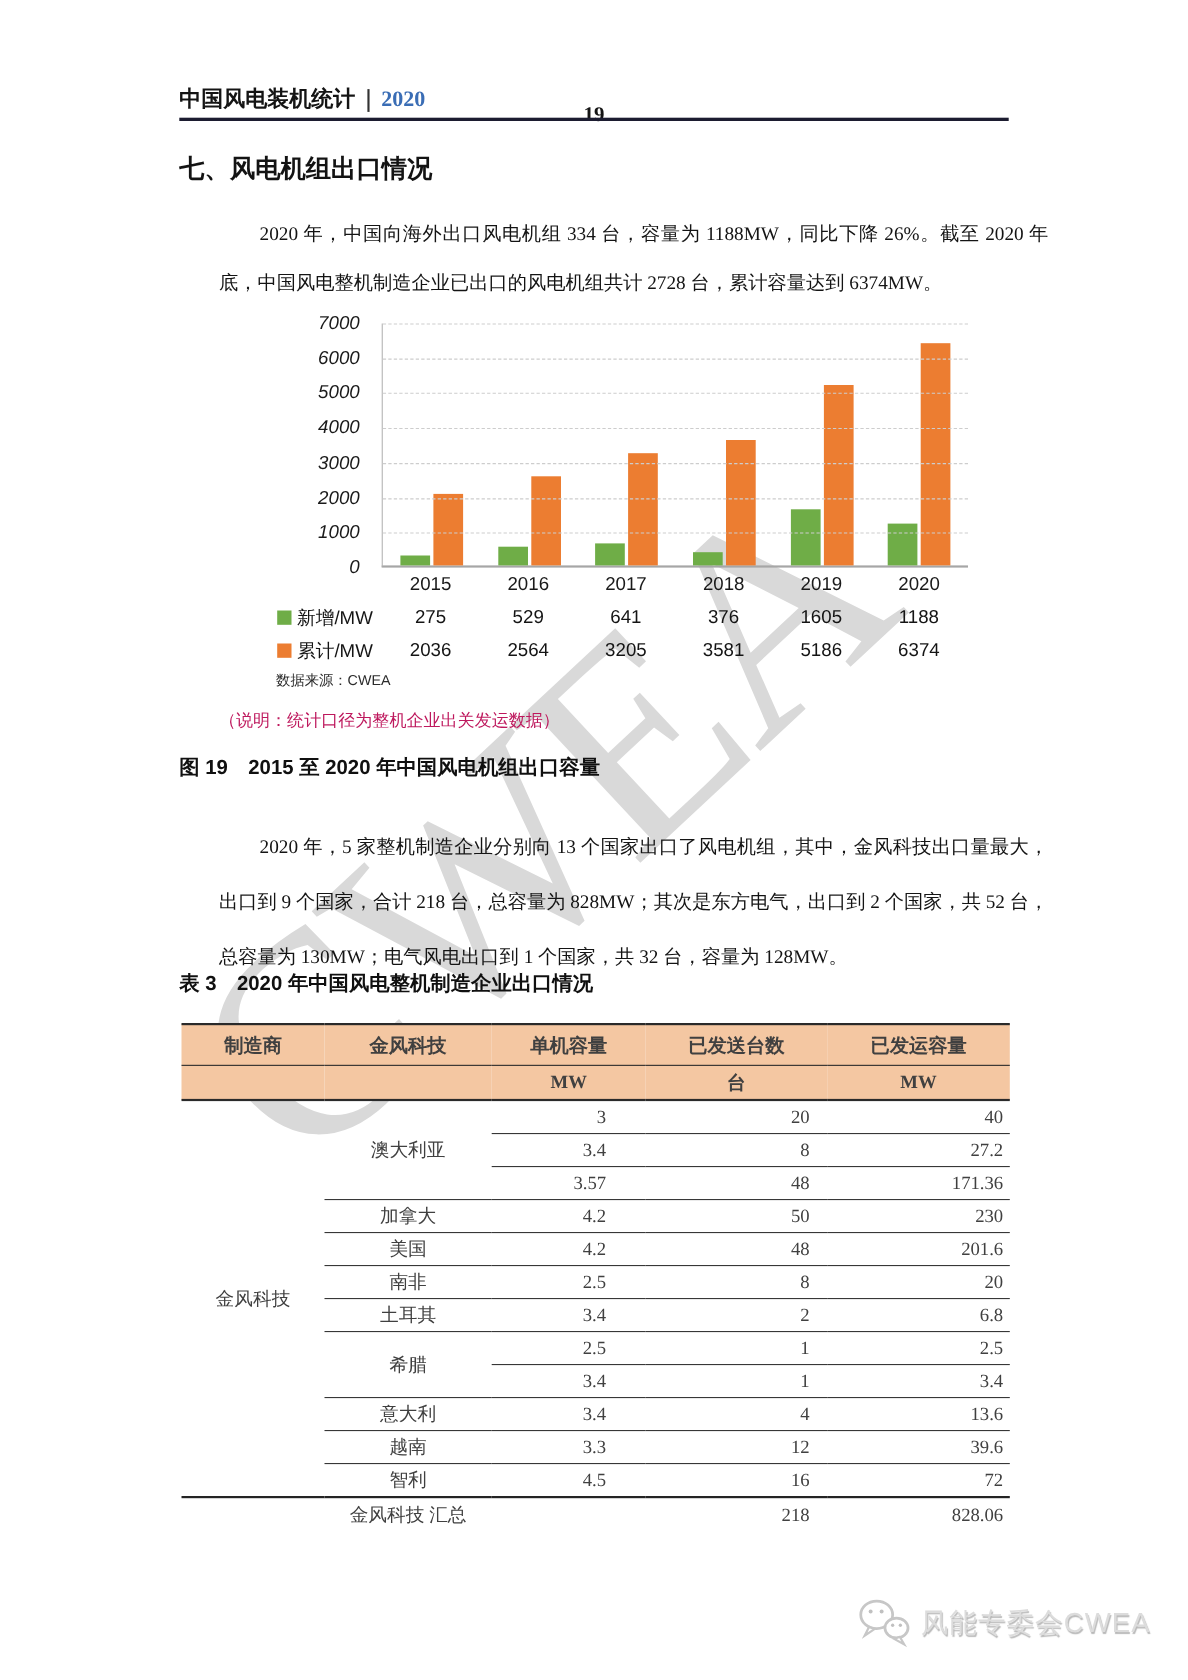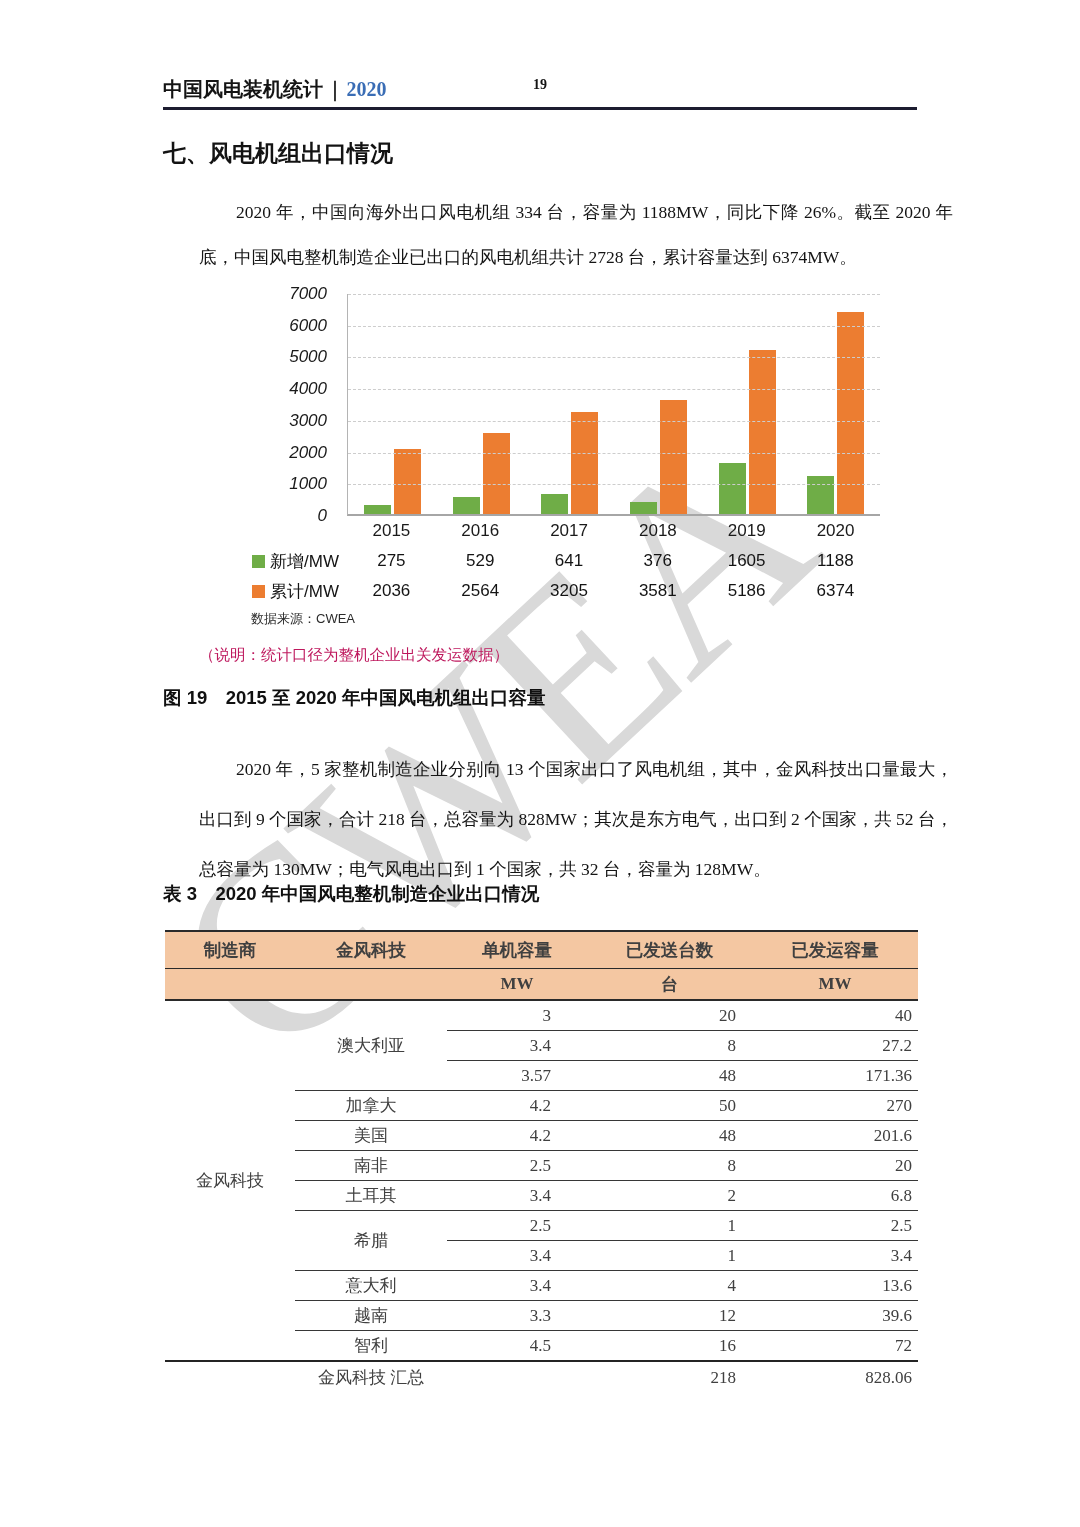--- a/index.html
+++ b/index.html
@@ -12,21 +12,21 @@
              text-align:center;font-family:"Liberation Serif","DejaVu Serif",serif;
              font-size:262px;color:#d9d9d9;letter-spacing:-6px;transform:rotate(-43deg);
              z-index:0;user-select:none;}
 
   .content{position:absolute;inset:0;z-index:1;}
 
   
   .hdr{position:absolute;top:76px;left:163px;width:754px;font-size:20px;font-weight:bold;}
   .hdr-year{color:#3a6db5;}
   .hdr-sep{color:#333;padding:0 2px;}
-  .hdr-page{position:absolute;left:50%;transform:translateX(-50%);top:1px;font-size:14px;font-weight:bold;}
+  .hdr-page{position:absolute;left:50%;transform:translateX(-50%);top:18px;font-size:19px;font-weight:bold;}
   .hdr-rule{position:absolute;top:107px;left:163px;width:754px;height:3px;background:#1c1c30;}
 
   .section-title{position:absolute;top:138px;left:163px;font-size:23px;font-weight:bold;color:#131313;}
 
   .para{position:absolute;left:163px;width:754px;font-size:17.5px;text-align:justify;text-indent:37px;margin-left:36px;}
   .para1{top:190px;line-height:45px;}
   .para2{top:744px;line-height:50px;}
 
   
   .chart{position:absolute;top:294px;left:250px;width:632px;}
@@ -231,21 +231,21 @@
           </tr>
           <tr>
             <td class="c3 bb-thin">3.57</td>
             <td class="c4 bb-thin">48</td>
             <td class="c5 bb-thin">171.36</td>
           </tr>
           <tr>
             <td class="c2 bb-thin" rowspan="1">加拿大</td>
             <td class="c3 bb-thin">4.2</td>
             <td class="c4 bb-thin">50</td>
-            <td class="c5 bb-thin">270</td>
+            <td class="c5 bb-thin">230</td>
           </tr>
           <tr>
             <td class="c2 bb-thin" rowspan="1">美国</td>
             <td class="c3 bb-thin">4.2</td>
             <td class="c4 bb-thin">48</td>
             <td class="c5 bb-thin">201.6</td>
           </tr>
           <tr>
             <td class="c2 bb-thin" rowspan="1">南非</td>
             <td class="c3 bb-thin">2.5</td>
@@ -290,15 +290,28 @@
           <tr class="summary-row">
             <td class="c1"></td>
             <td class="c2">金风科技 汇总</td>
             <td class="c3"></td>
             <td class="c4">218</td>
             <td class="c5">828.06</td>
           </tr>
         </tbody>
     </table>
 
+    <div class="footer">
+      <svg width="52" height="46" viewBox="0 0 52 46">
+        <ellipse cx="19" cy="16" rx="14.5" ry="12.5" fill="#ffffff" stroke="#c7c7c7" stroke-width="2.5"></ellipse>
+        <path d="M12 27 L8 35 L17 29 Z" fill="#ffffff" stroke="#c7c7c7" stroke-width="2"></path>
+        <circle cx="13.5" cy="13" r="1.8" fill="#c0c0c0"></circle>
+        <circle cx="23.5" cy="13" r="1.8" fill="#c0c0c0"></circle>
+        <ellipse cx="37" cy="28" rx="10.5" ry="9" fill="#ffffff" stroke="#c7c7c7" stroke-width="2.5"></ellipse>
+        <path d="M40 36 L44 43 L35 38 Z" fill="#ffffff" stroke="#c7c7c7" stroke-width="2"></path>
+        <circle cx="33.5" cy="25.5" r="1.5" fill="#c0c0c0"></circle>
+        <circle cx="40.5" cy="25.5" r="1.5" fill="#c0c0c0"></circle>
+      </svg>
+      <span class="footer-label">风能专委会CWEA</span>
+    </div>
 
   </div>
 </div>
 
 </body></html>

